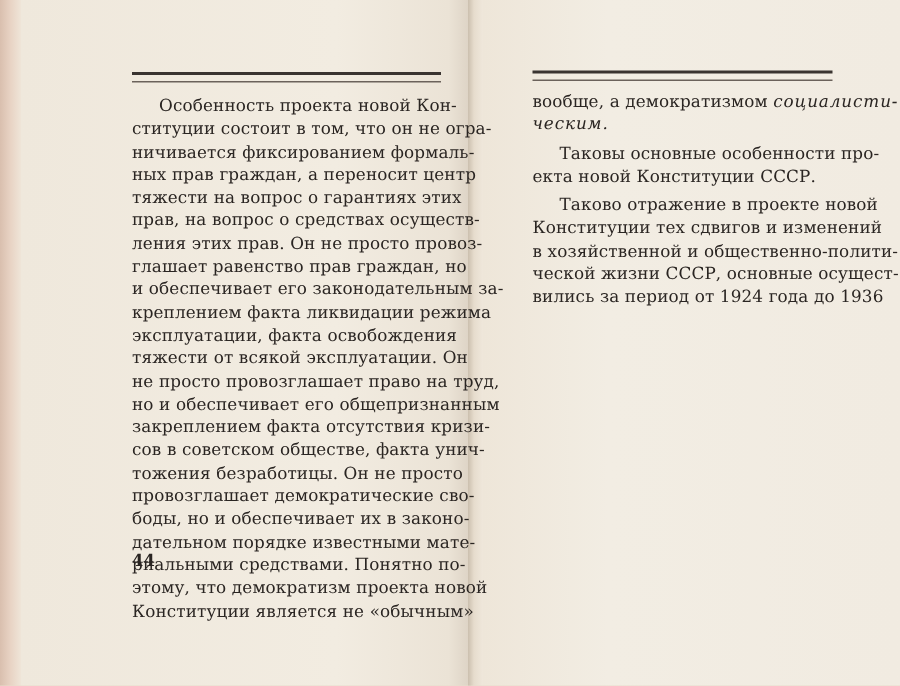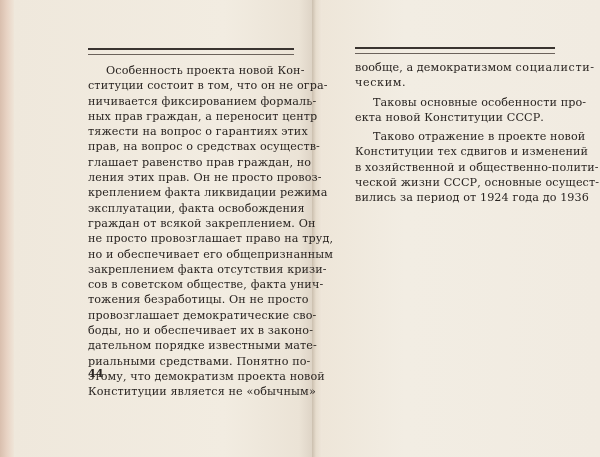--- a/index.html
+++ b/index.html
@@ -30,21 +30,21 @@
     .rule {
       position: absolute; height: 4px;
       border-top: 2px solid #3a3430; border-bottom: 1px solid #6b625b;
     }
     .text {
       position: absolute; color: #2a2522; font-size: 11.2px; line-height: 15.3px;
       text-align: justify; letter-spacing: 0.1px;
     }
     .text .line { display: block; text-align: justify; text-align-last: justify; white-space: nowrap; }
     .text .line.last { text-align-last: left; }
-    .it { letter-spacing: 0.6px; }
+    .it { font-style: italic; letter-spacing: 0.6px; }
     .page-num {
       position: absolute; font-size: 11px; color: #2a2522; font-weight: bold;
     }
   </style>
 </head>
 <body>
 
 <div class="spread">
   <div class="left-edge"></div>
   <div class="top-edge"></div>
@@ -53,25 +53,26 @@
   <div class="page page-right"></div>
 
   <div class="rule" style="left:88px; top:48px; width:206px;"></div>
   <div class="text" style="left:88px; top:63px; width:206px;">
     <span class="line" style="padding-left:18px">Особенность проекта новой Кон-</span>
     <span class="line">ституции состоит в том, что он не огра-</span>
     <span class="line">ничивается фиксированием формаль-</span>
     <span class="line">ных прав граждан, а переносит центр</span>
     <span class="line">тяжести на вопрос о гарантиях этих</span>
     <span class="line">прав, на вопрос о средствах осуществ-</span>
+    <span class="line">ления этих прав. Он не просто провоз-</span>
     <span class="line">глашает равенство прав граждан, но</span>
-    <span class="line">ления этих прав. Он не просто провоз-</span>
+    <span class="line">и обеспечивает его законодательным за-</span>
     <span class="line">креплением факта ликвидации режима</span>
     <span class="line">эксплуатации, факта освобождения</span>
-    <span class="line">граждан от всякой закреплением. Он</span>
+    <span class="line">тяжести от всякой эксплуатации. Он</span>
     <span class="line">не просто провозглашает право на труд,</span>
     <span class="line">но и обеспечивает его общепризнанным</span>
     <span class="line">закреплением факта отсутствия кризи-</span>
     <span class="line">сов в советском обществе, факта унич-</span>
     <span class="line">тожения безработицы. Он не просто</span>
     <span class="line">провозглашает демократические сво-</span>
     <span class="line">боды, но и обеспечивает их в законо-</span>
     <span class="line">дательном порядке известными мате-</span>
     <span class="line">риальными средствами. Понятно по-</span>
     <span class="line">этому, что демократизм проекта новой</span>

